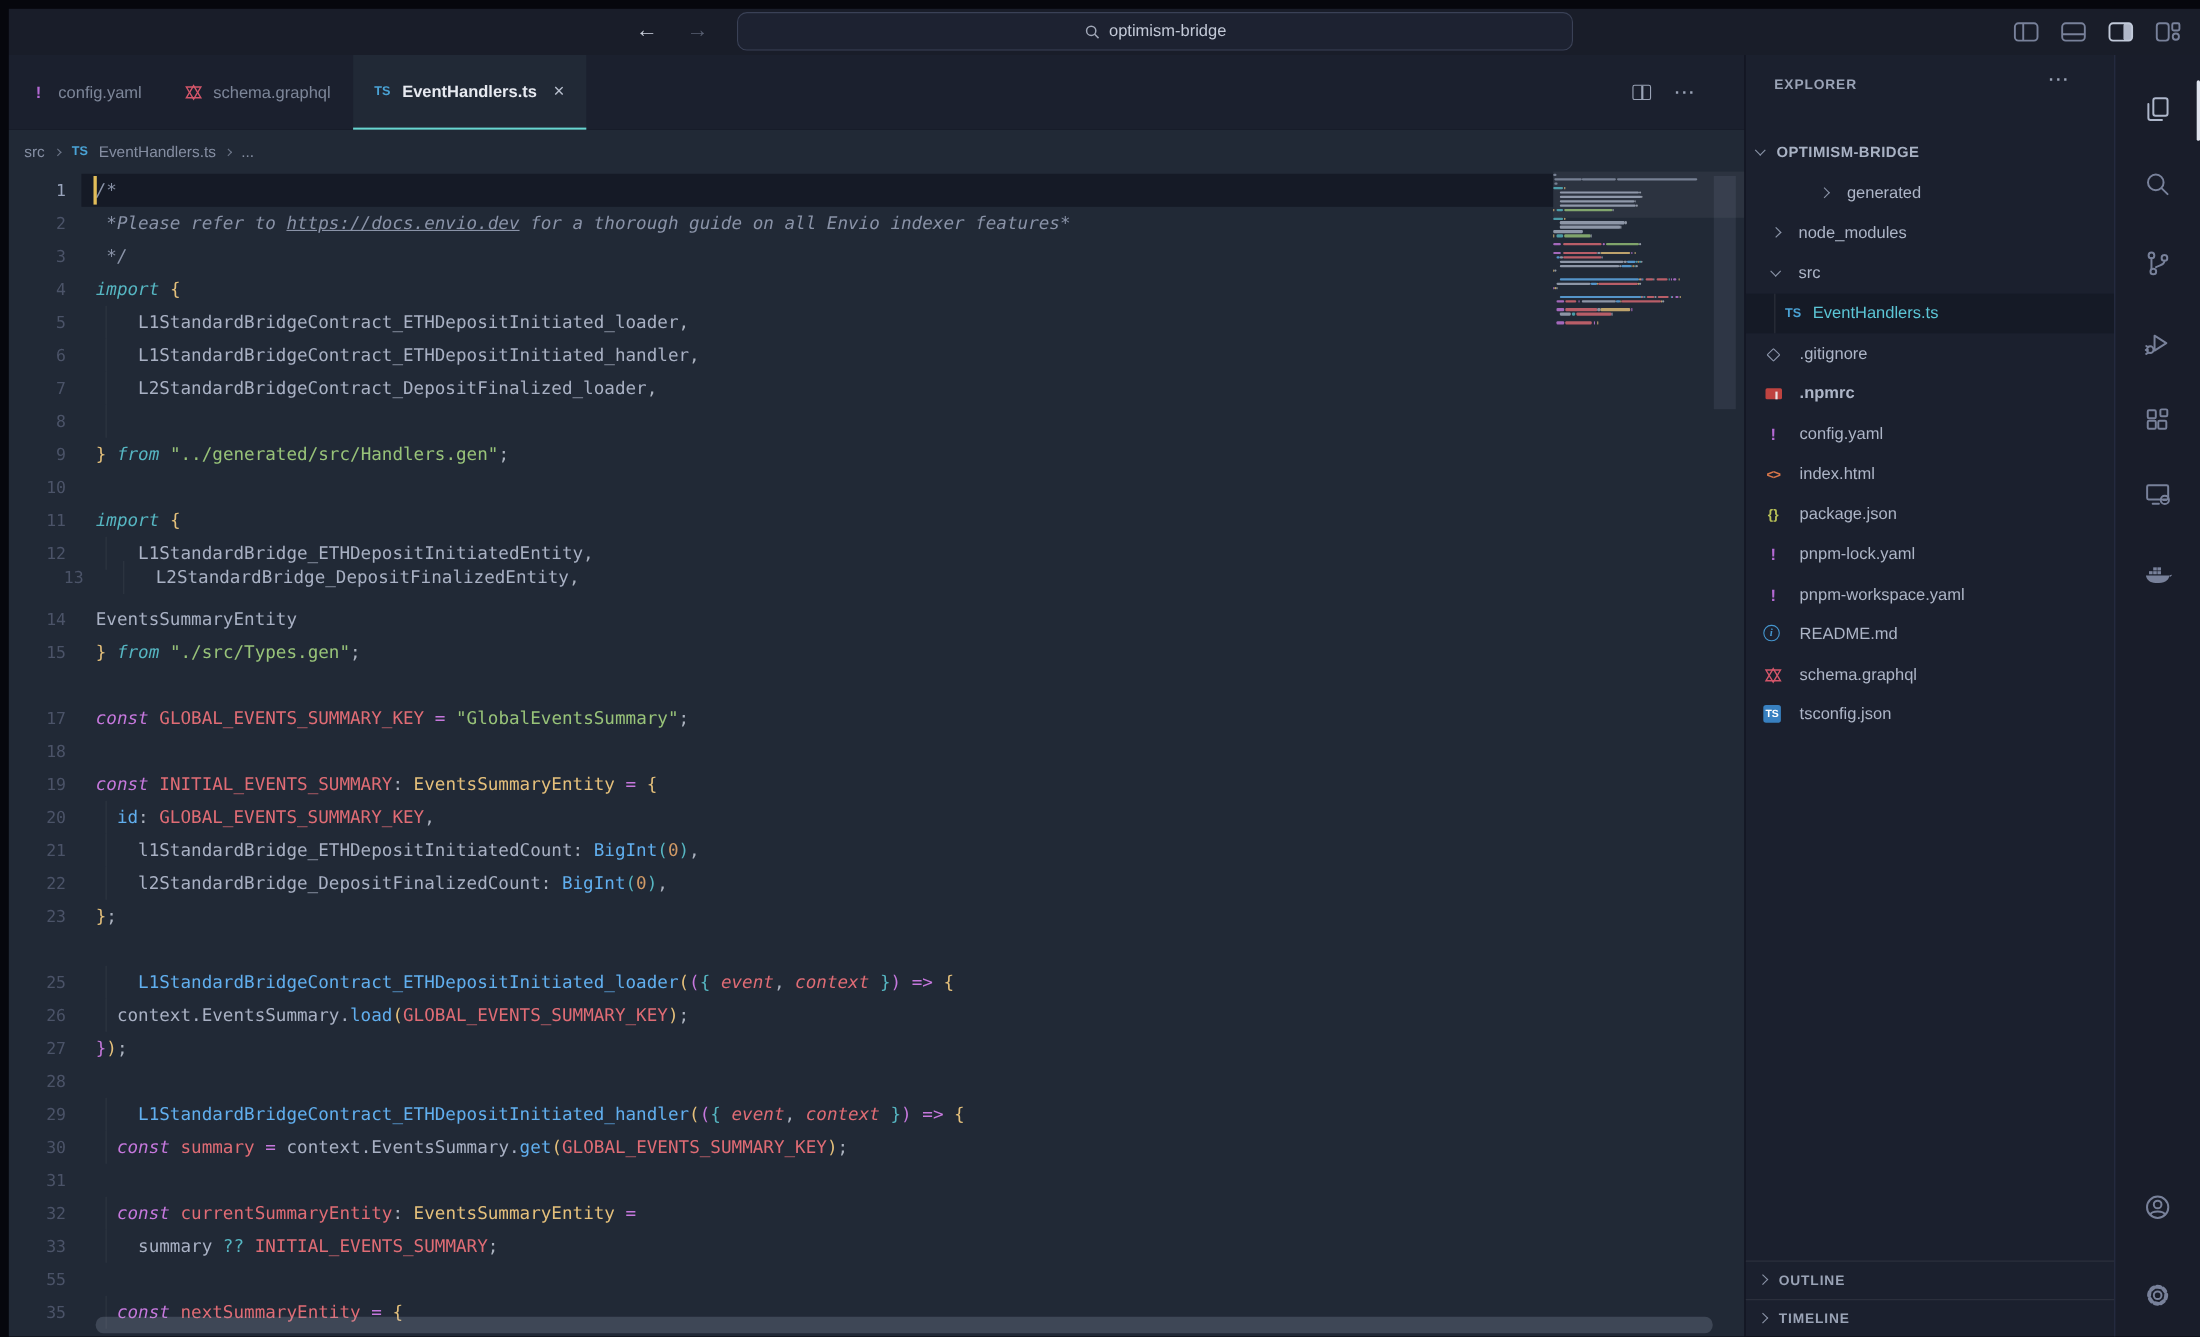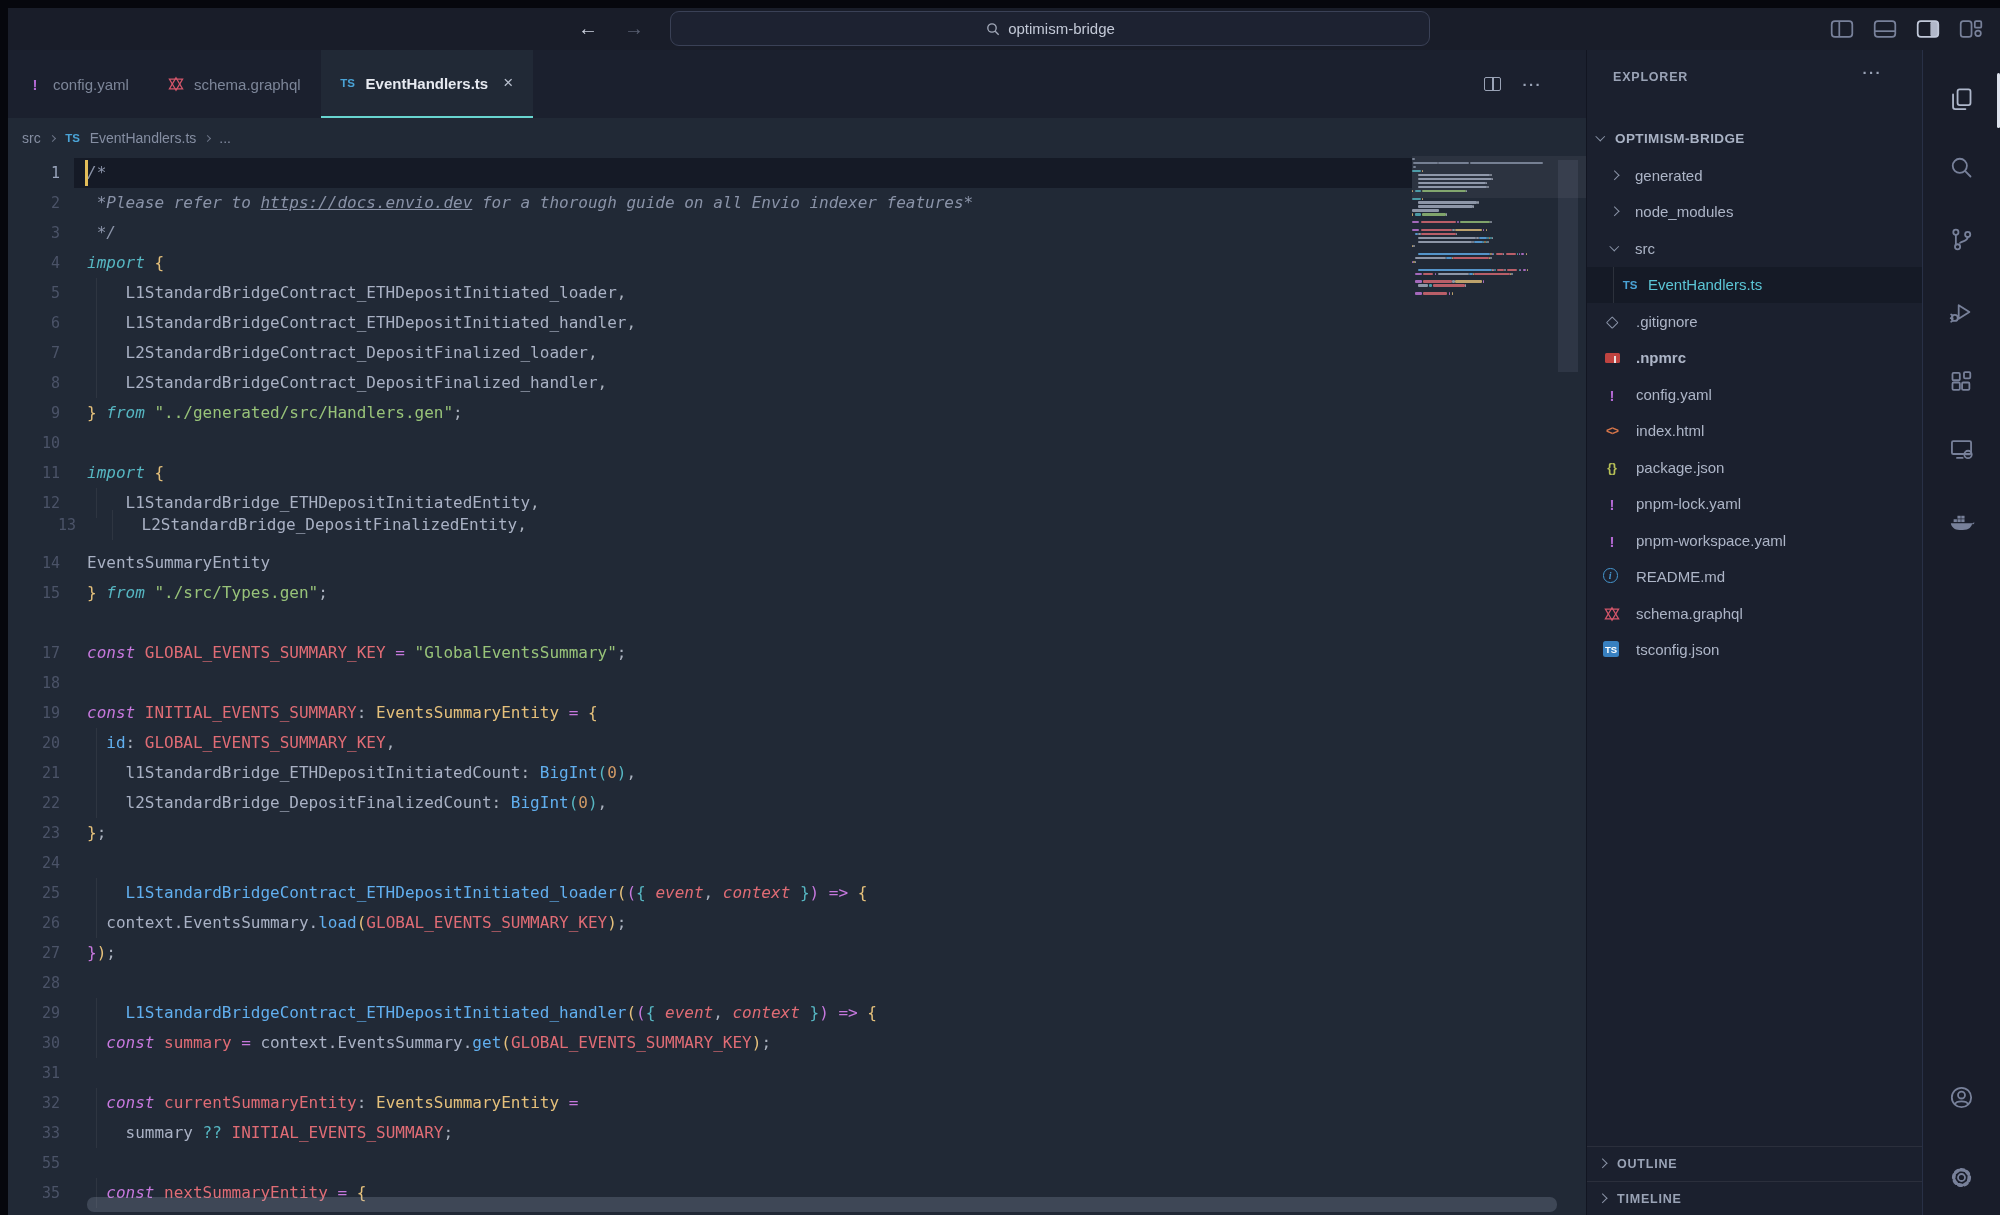--- a/index.html
+++ b/index.html
@@ -202,21 +202,20 @@
         <div class="ctext"><span style="color: rgb(169, 177, 196);">    L1StandardBridgeContract_ETHDepositInitiated_handler</span><span style="color: rgb(171, 178, 191);">,</span></div>
       </div>
       <div class="cline" style="top: 180px;">
         <div class="lnum">7</div>
         <div class="iguide"></div>
         <div class="ctext"><span style="color: rgb(169, 177, 196);">    L2StandardBridgeContract_DepositFinalized_loader</span><span style="color: rgb(171, 178, 191);">,</span></div>
       </div>
       <div class="cline" style="top: 210px;">
         <div class="lnum">8</div>
         <div class="iguide"></div>
-        <div class="ctext"><span style="color: rgb(169, 177, 196);">    L2StandardBridgeContract_DepositFinalized_handler</span><span style="color: rgb(171, 178, 191);">,</span></div>
       </div>
       <div class="cline" style="top: 240px;">
         <div class="lnum">9</div>
         <div class="ctext"><span style="color: rgb(229, 192, 123);">}</span><span style="color: rgb(171, 178, 191);"> </span><span class="tok-i" style="color: rgb(86, 182, 194);">from</span><span style="color: rgb(171, 178, 191);"> </span><span style="color: rgb(152, 195, 121);">"../generated/src/Handlers.gen"</span><span style="color: rgb(171, 178, 191);">;</span></div>
       </div>
       <div class="cline" style="top: 270px;">
         <div class="lnum">10</div>
         <div class="ctext"></div>
       </div>
       <div class="cline" style="top: 300px;">
@@ -264,24 +263,20 @@
         <div class="ctext"><span style="color: rgb(169, 177, 196);">    l1StandardBridge_ETHDepositInitiatedCount</span><span style="color: rgb(171, 178, 191);">: </span><span style="color: rgb(97, 175, 239);">BigInt</span><span style="color: rgb(86, 182, 194);">(</span><span style="color: rgb(209, 154, 102);">0</span><span style="color: rgb(86, 182, 194);">)</span><span style="color: rgb(171, 178, 191);">,</span></div>
       </div>
       <div class="cline" style="top: 630px;">
         <div class="lnum">22</div>
         <div class="iguide"></div>
         <div class="ctext"><span style="color: rgb(169, 177, 196);">    l2StandardBridge_DepositFinalizedCount</span><span style="color: rgb(171, 178, 191);">: </span><span style="color: rgb(97, 175, 239);">BigInt</span><span style="color: rgb(86, 182, 194);">(</span><span style="color: rgb(209, 154, 102);">0</span><span style="color: rgb(86, 182, 194);">)</span><span style="color: rgb(171, 178, 191);">,</span></div>
       </div>
       <div class="cline" style="top: 660px;">
         <div class="lnum">23</div>
         <div class="ctext"><span style="color: rgb(229, 192, 123);">}</span><span style="color: rgb(171, 178, 191);">;</span></div>
-      </div>
-      <div class="cline" style="top: 690px;">
-        <div class="lnum">24</div>
-        <div class="ctext"></div>
       </div>
       <div class="cline" style="top: 720px;">
         <div class="lnum">25</div>
         <div class="iguide"></div>
         <div class="ctext"><span style="color: rgb(171, 178, 191);">    </span><span style="color: rgb(97, 175, 239);">L1StandardBridgeContract_ETHDepositInitiated_loader</span><span style="color: rgb(229, 192, 123);">(</span><span style="color: rgb(198, 120, 221);">(</span><span style="color: rgb(86, 182, 194);">{</span><span style="color: rgb(171, 178, 191);"> </span><span class="tok-i" style="color: rgb(224, 108, 117);">event</span><span style="color: rgb(171, 178, 191);">,</span><span style="color: rgb(171, 178, 191);"> </span><span class="tok-i" style="color: rgb(224, 108, 117);">context</span><span style="color: rgb(171, 178, 191);"> </span><span style="color: rgb(86, 182, 194);">}</span><span style="color: rgb(198, 120, 221);">)</span><span style="color: rgb(171, 178, 191);"> </span><span style="color: rgb(198, 120, 221);">=&gt;</span><span style="color: rgb(171, 178, 191);"> </span><span style="color: rgb(229, 192, 123);">{</span></div>
       </div>
       <div class="cline" style="top: 750px;">
         <div class="lnum">26</div>
         <div class="iguide"></div>
         <div class="ctext"><span style="color: rgb(169, 177, 196);">  context.EventsSummary.</span><span style="color: rgb(97, 175, 239);">load</span><span style="color: rgb(229, 192, 123);">(</span><span style="color: rgb(224, 108, 117);">GLOBAL_EVENTS_SUMMARY_KEY</span><span style="color: rgb(229, 192, 123);">)</span><span style="color: rgb(171, 178, 191);">;</span></div>
@@ -451,21 +446,21 @@
   </div>
 
 <div id="sidebar">
   <div id="sb-header">EXPLORER</div>
   <div id="sb-menu">···</div>
   <div id="tree">
       <div class="trow root" style="top: 71px;">
         <span class="chev down" style="left:10px"></span>
         <span class="rl" style="left:28px">OPTIMISM-BRIDGE</span>
       </div>
-      <div class="trow" style="top: 108px;">
+      <div class="trow" style="top: 108px; margin-left: 44px;">
         <span class="chev right" style="left:24px"></span>
         <span class="rl" style="left:48px">generated</span>
       </div>
       <div class="trow" style="top: 144px;">
         <span class="chev right" style="left:24px"></span>
         <span class="rl" style="left:48px">node_modules</span>
       </div>
       <div class="trow" style="top: 181px;">
         <span class="chev down" style="left:24px"></span>
         <span class="rl" style="left:48px">src</span>

